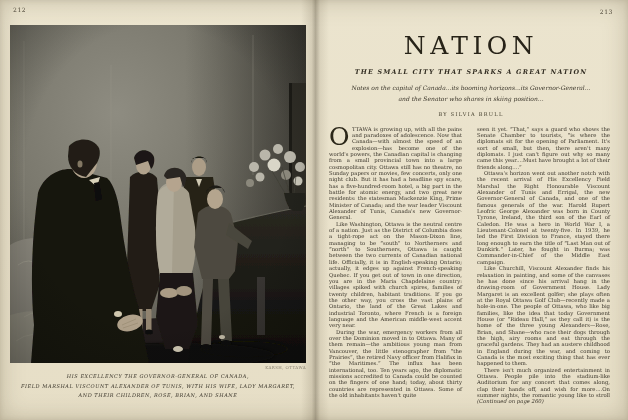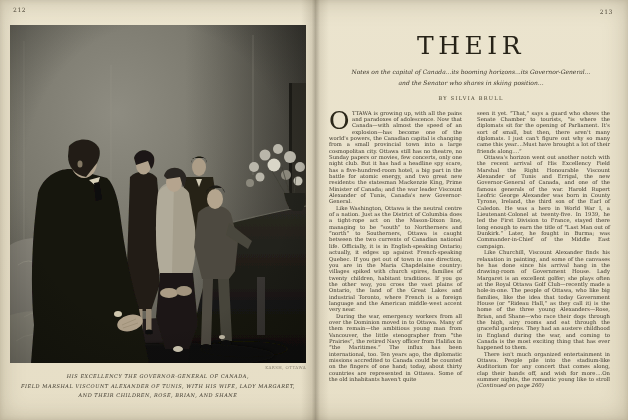--- a/index.html
+++ b/index.html
@@ -201,21 +201,22 @@
     <div>HIS EXCELLENCY THE GOVERNOR-GENERAL OF CANADA,</div>
     <div>FIELD MARSHAL VISCOUNT ALEXANDER OF TUNIS, WITH HIS WIFE, LADY MARGARET,</div>
     <div>AND THEIR CHILDREN, ROSE, BRIAN, AND SHANE</div>
   </div>
 </div>
 
 <div class="page page-right">
   <div class="rp-inner">
     <div class="pageno pageno-right">213</div>
 
-    <div class="title">THEIR</div>
+    <div class="title">NATION</div>
+    <div class="subtitle">THE SMALL CITY THAT SPARKS A GREAT NATION</div>
     <div class="deck">
       <div>Notes on the capital of Canada...its booming horizons...its Governor-General...</div>
       <div>and the Senator who shares in skiing position...</div>
     </div>
     <div class="byline">BY SILVIA BRULL</div>
 
     <div class="columns">
       <div class="col">
         <p class="first"><span class="dropcap">O</span><span>TTAWA is growing up, with all the pains and paradoxes of adolescence. Now that Canada—with almost the speed of an explosion—has become one of the world's powers, the Canadian capital is changing from a small provincial town into a large cosmopolitan city. Ottawa still has no theatre, no Sunday papers or movies, few concerts, only one night club. But it has had a headline spy scare, has a five-hundred-room hotel, a big part in the battle for atomic energy, and two great new residents: the statesman Mackenzie King, Prime Minister of Canada; and the war leader Viscount Alexander of Tunis, Canada's new Governor-General.</span></p>
         <p>Like Washington, Ottawa is the neutral centre of a nation. Just as the District of Columbia does a tight-rope act on the Mason-Dixon line, managing to be “south” to Northerners and “north” to Southerners, Ottawa is caught between the two currents of Canadian national life. Officially, it is in English-speaking Ontario; actually, it edges up against French-speaking Quebec. If you get out of town in one direction, you are in the Maria Chapdelaine country: villages spiked with church spires, families of twenty children, habitant traditions. If you go the other way, you cross the vast plains of Ontario, the land of the Great Lakes and industrial Toronto, where French is a foreign language and the American middle-west accent very near.</p>

